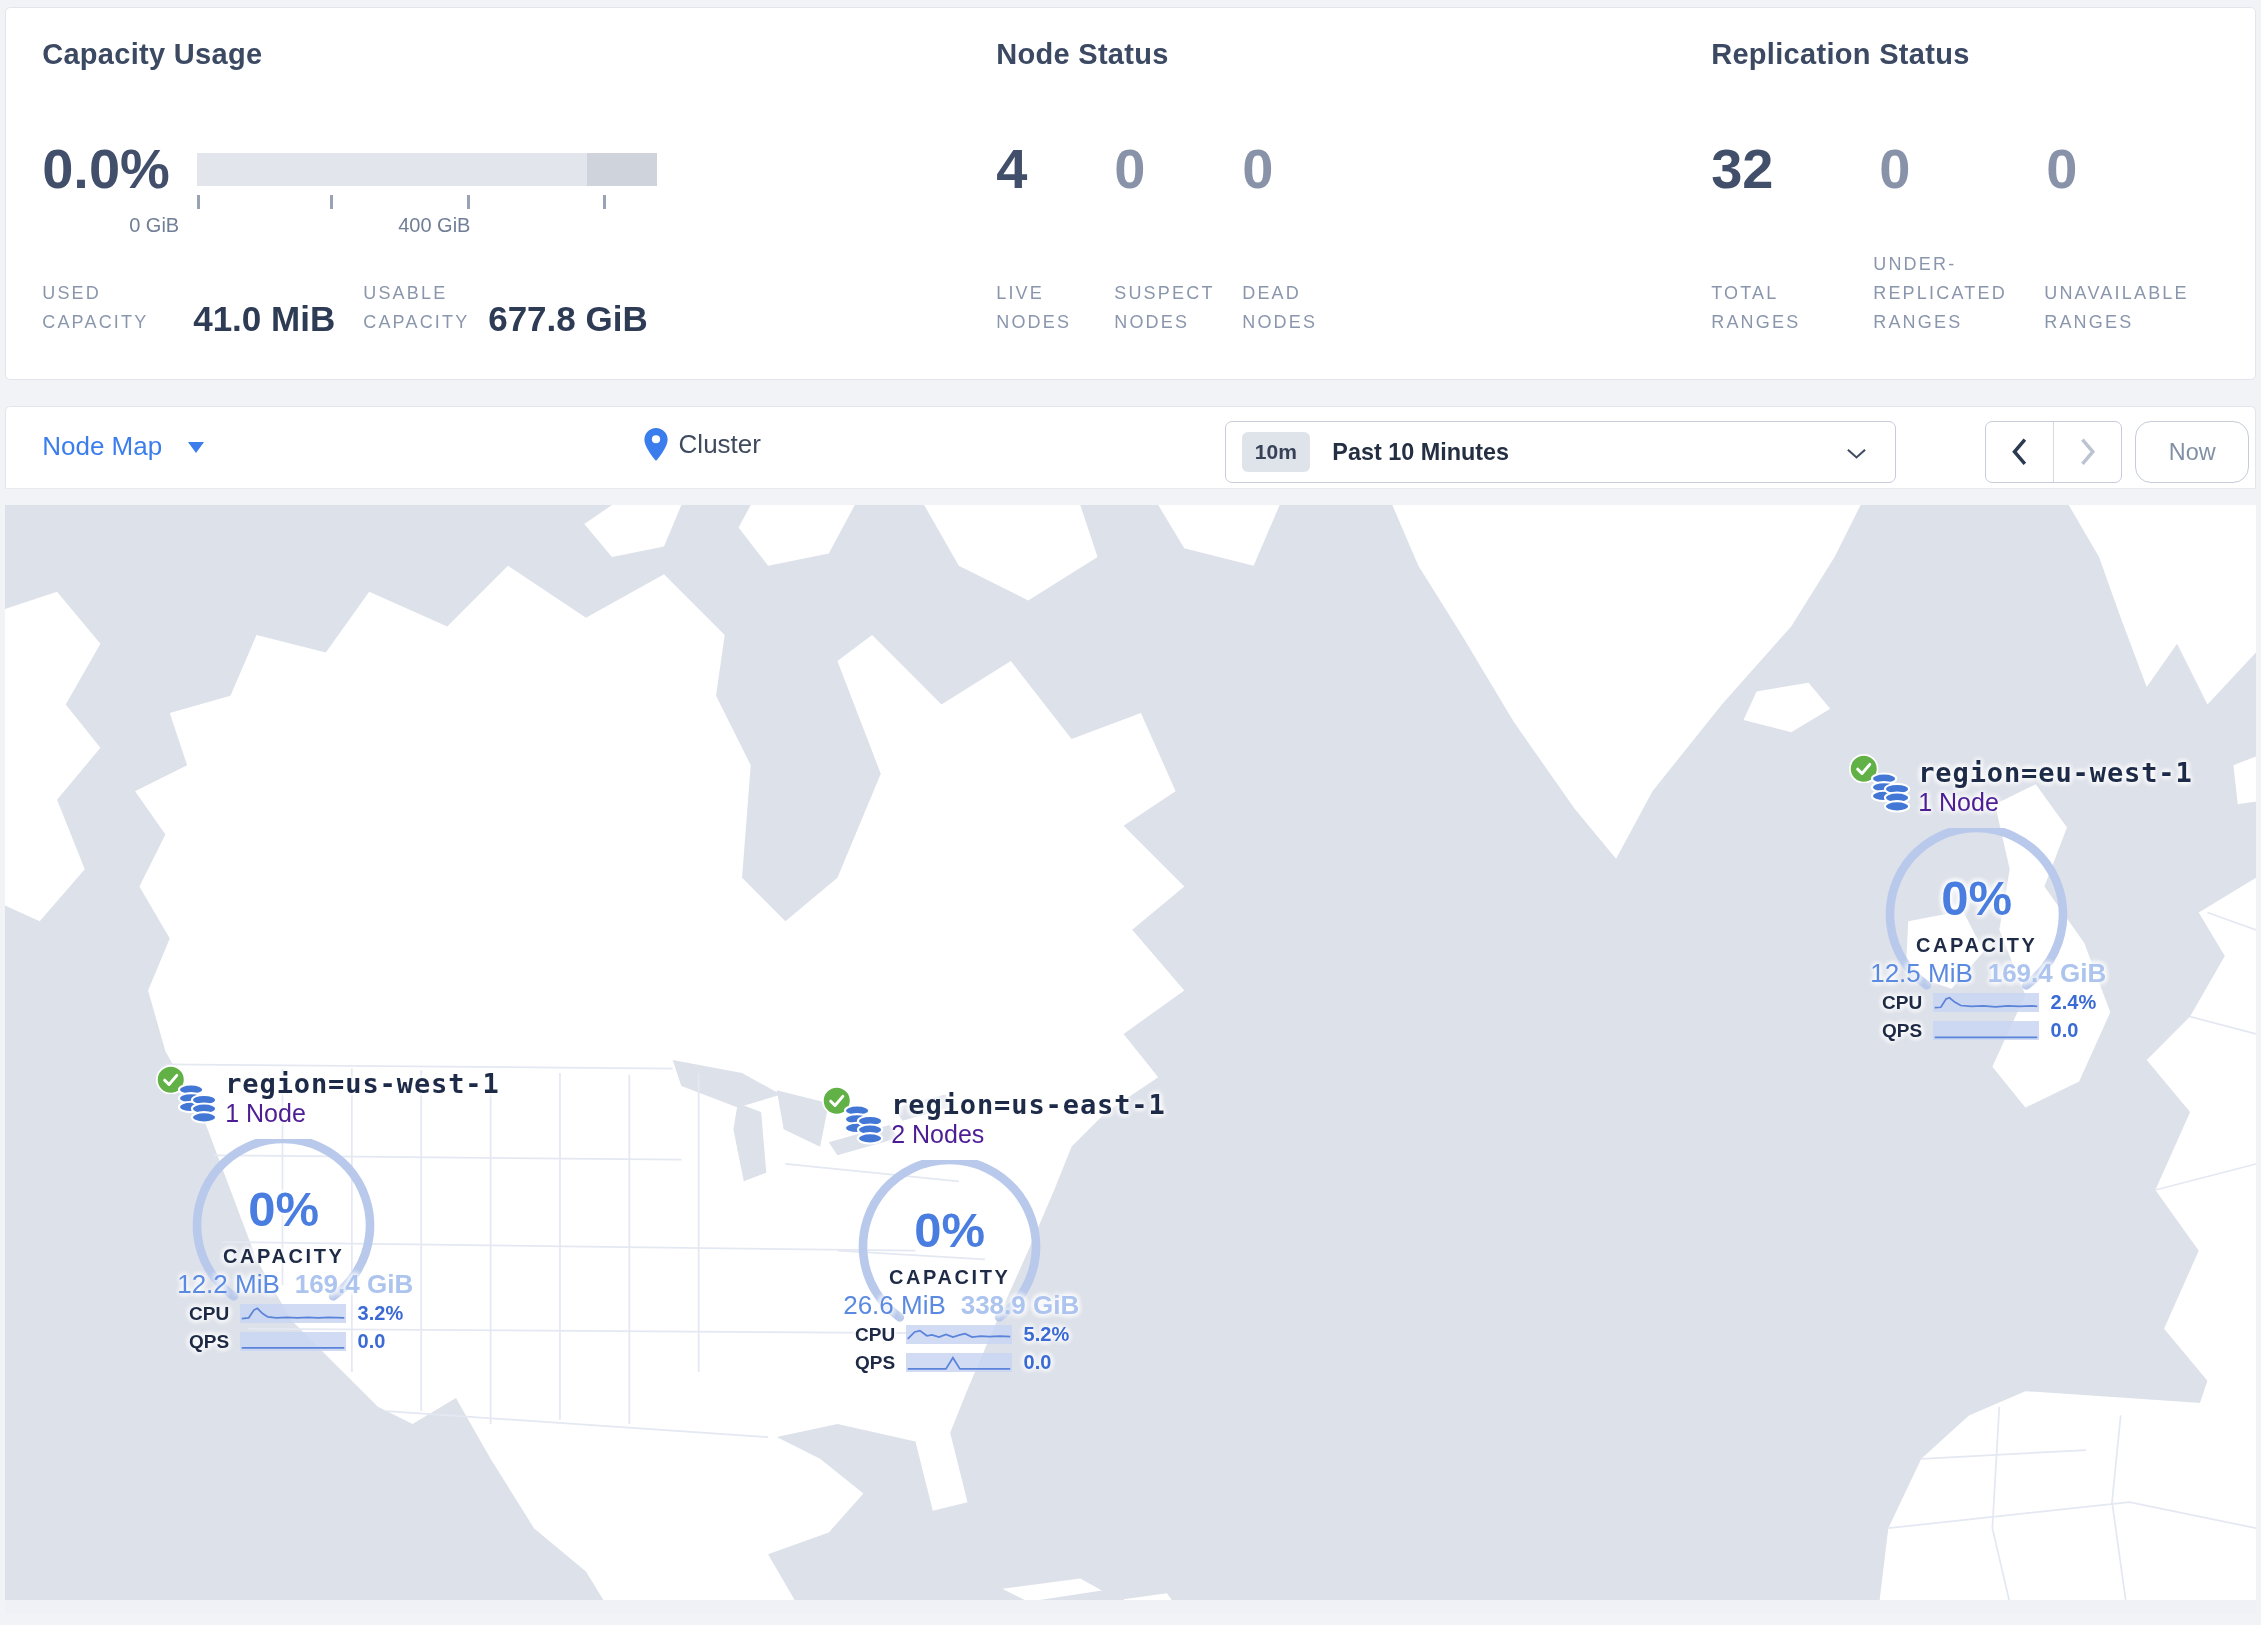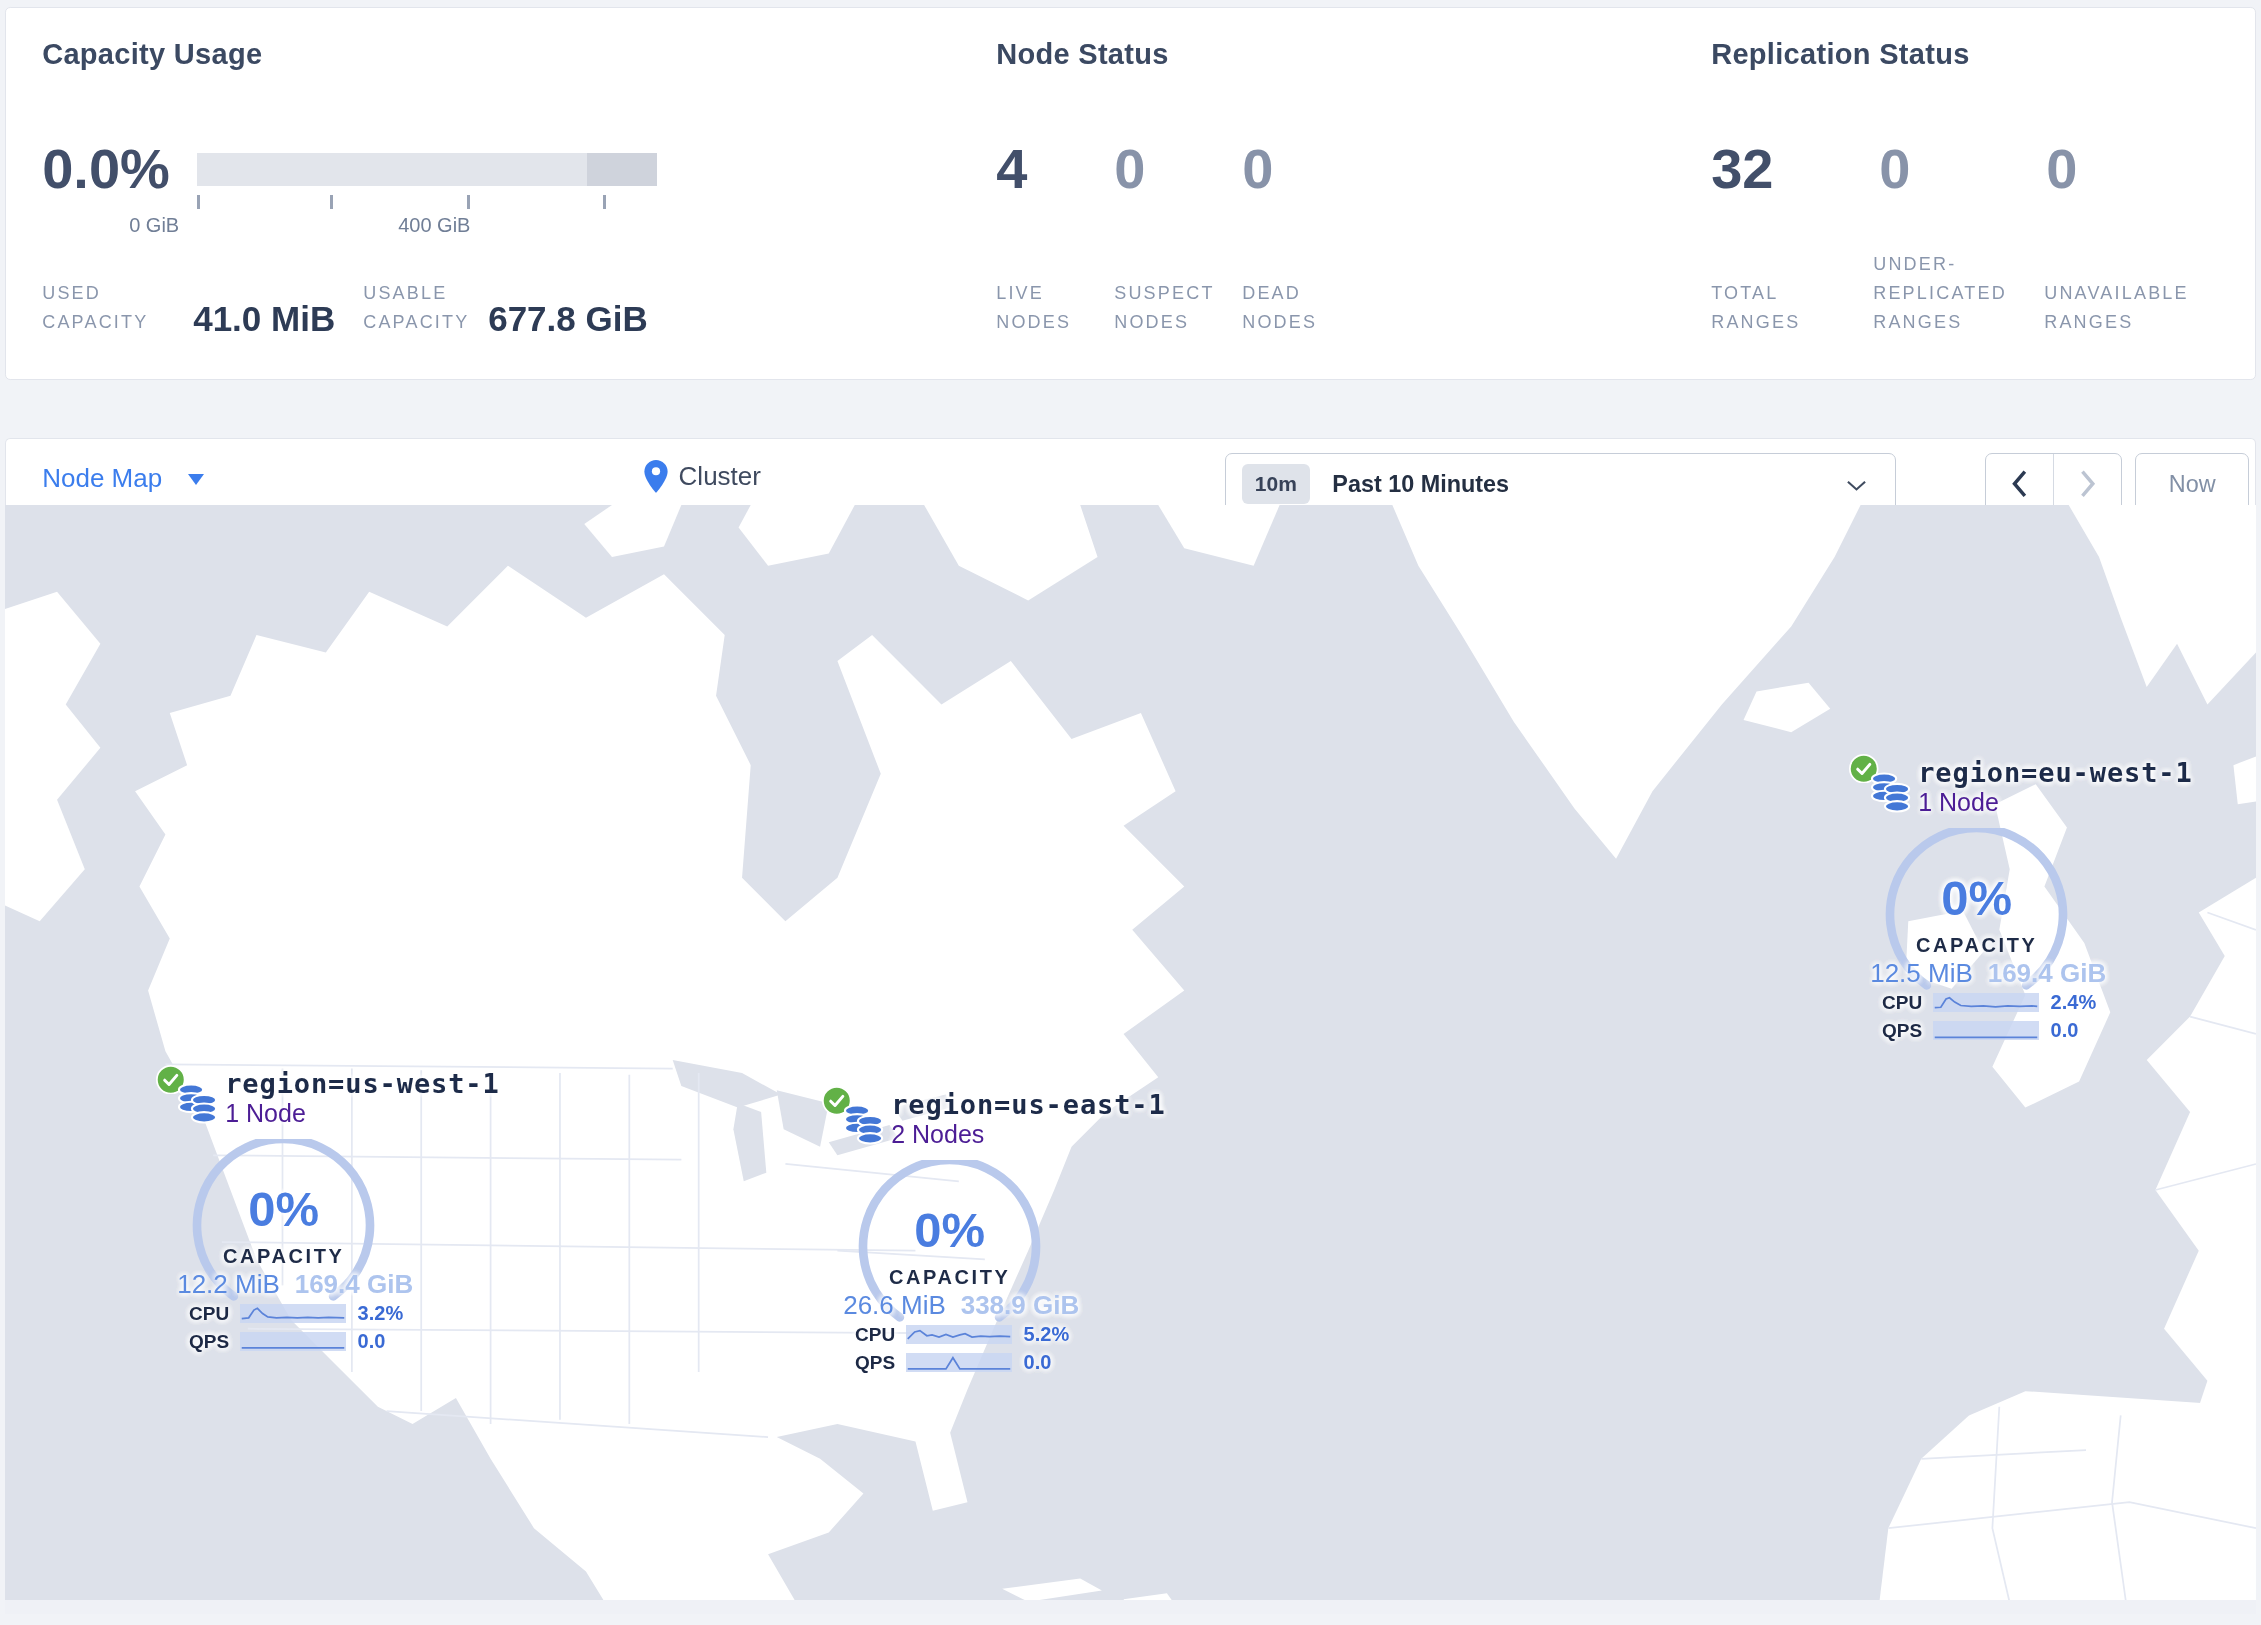--- a/index.html
+++ b/index.html
@@ -17,33 +17,33 @@
   .stat-value { position:absolute; top:291px; font-size:35px; font-weight:bold; color:#2d3b55; }
 
   
   .cap-bar { position:absolute; left:191px; top:145px; width:460px; height:33px; }
   .cap-bar .track { position:absolute; left:0; top:0; width:390px; height:33px; background:#e2e5eb; }
   .cap-bar .nonusable { position:absolute; left:390px; top:0; width:70px; height:33px; background:#cfd3dc; }
   .cap-tick { position:absolute; top:42px; width:2.6px; height:14px; background:#99a3b5; }
   .cap-tick-label { position:absolute; top:61px; width:139px; text-align:left; font-size:20px; color:#707e96; }
 
   
-  .toolbar { left:5.2px; right:5.2px; top:438px; height:83px; border-radius:5.2px 5.2px 0 0; border-bottom:0.9px solid #e7eaef;padding-left:44px; }
+  .toolbar { left:5.2px; right:5.2px; top:406px; height:83px; border-radius:5.2px 5.2px 0 0; border-bottom:0.9px solid #e7eaef;padding-left:44px; }
   .view-selector { position:absolute; left:36px; top:24px; font-size:26px; color:#3b7ded; cursor:pointer; }
   .caret-down { display:inline-block; width:0; height:0; border-left:8.7px solid transparent; border-right:8.7px solid transparent; border-top:11.3px solid #3b7ded; margin-left:26px; vertical-align:1.7px; }
   .breadcrumb { position:absolute; left:638px; top:21px; display:flex; align-items:center; }
   .breadcrumb-text { font-size:26px; color:#3f4a5f; margin-left:10.4px; }
   .time-select { position:absolute; left:1219px; top:14px; width:671px; height:62px; border:1.7px solid #c6cdd8; border-radius:7px; background:#fff; display:flex; align-items:center; cursor:pointer; }
   .time-badge { margin-left:15.6px; background:#dfe3ea; border-radius:6px; padding:7.8px 13px; font-size:21px; font-weight:bold; color:#374258; }
   .time-text { margin-left:22.5px; font-size:23.4px; font-weight:bold; color:#242f42; }
   .time-chevron { position:absolute; right:28px; top:26px; }
   .pager { position:absolute; left:1979px; top:14px; width:137px; height:62px; border:1.7px solid #c6cdd8; border-radius:7px; display:flex; background:#fff; }
   .pager-cell { flex:1; display:flex; align-items:center; justify-content:center; cursor:pointer; }
   .pager-cell:first-child { border-right:1.7px solid #d5dae3; }
-  .now-btn { position:absolute; left:2129px; top:14px; width:114px; height:62px; border:1.7px solid #c6cdd8; border-radius:7px; background:#fff; font-size:23.4px; color:#8290a6; display:flex; align-items:center; justify-content:center; cursor:pointer; }
+  .now-btn { position:absolute; left:2129px; top:14px; width:114px; height:62px; border:1.7px solid #c6cdd8; border-radius:16px; background:#fff; font-size:23.4px; color:#8290a6; display:flex; align-items:center; justify-content:center; cursor:pointer; }
 
   
   .map-wrap { position:absolute; left:5.2px; right:5.2px; top:505px; height:1109px; background:#dde1ea; overflow:hidden; }
   .map-svg { position:absolute; left:0; top:0; }
   .map-bottom-strip { position:absolute; left:0; right:0; bottom:0; height:14px; background:#eff1f6; }
 
   
   .marker { position:absolute; width:277px; }
   .halo { text-shadow:0 0 6px #fff,0 0 6px #fff,0 0 6px #fff,0 0 6px #fff; }
   .m-check { position:absolute; left:0; top:1.7px; }

